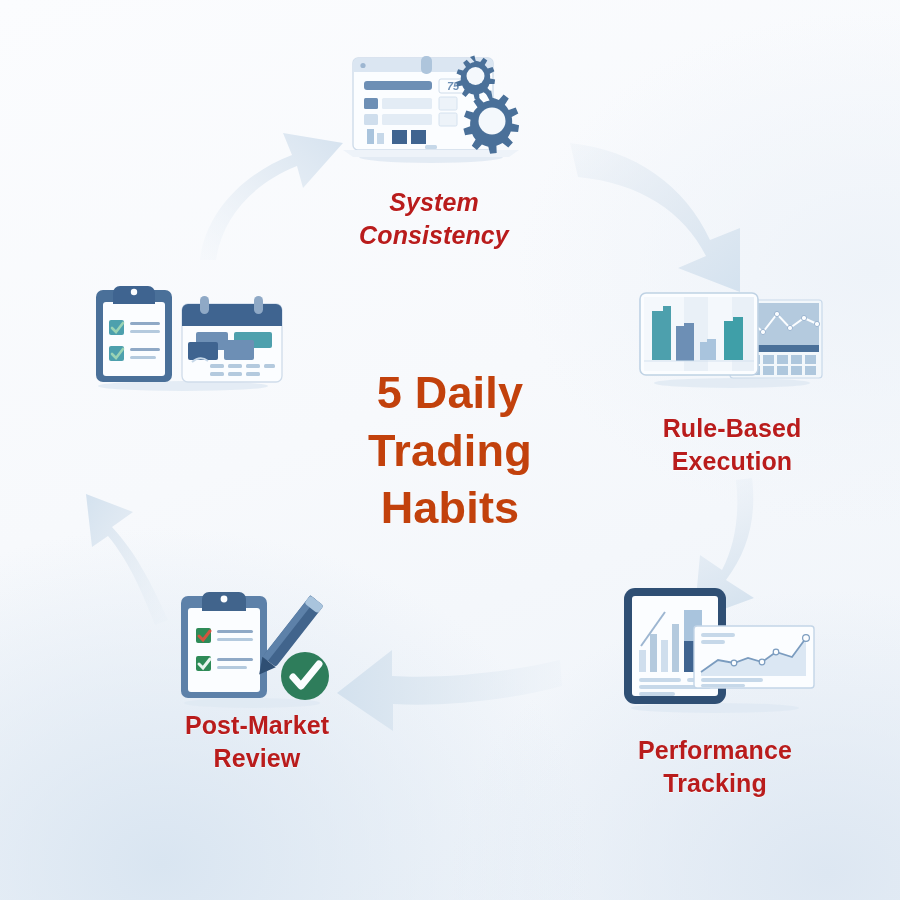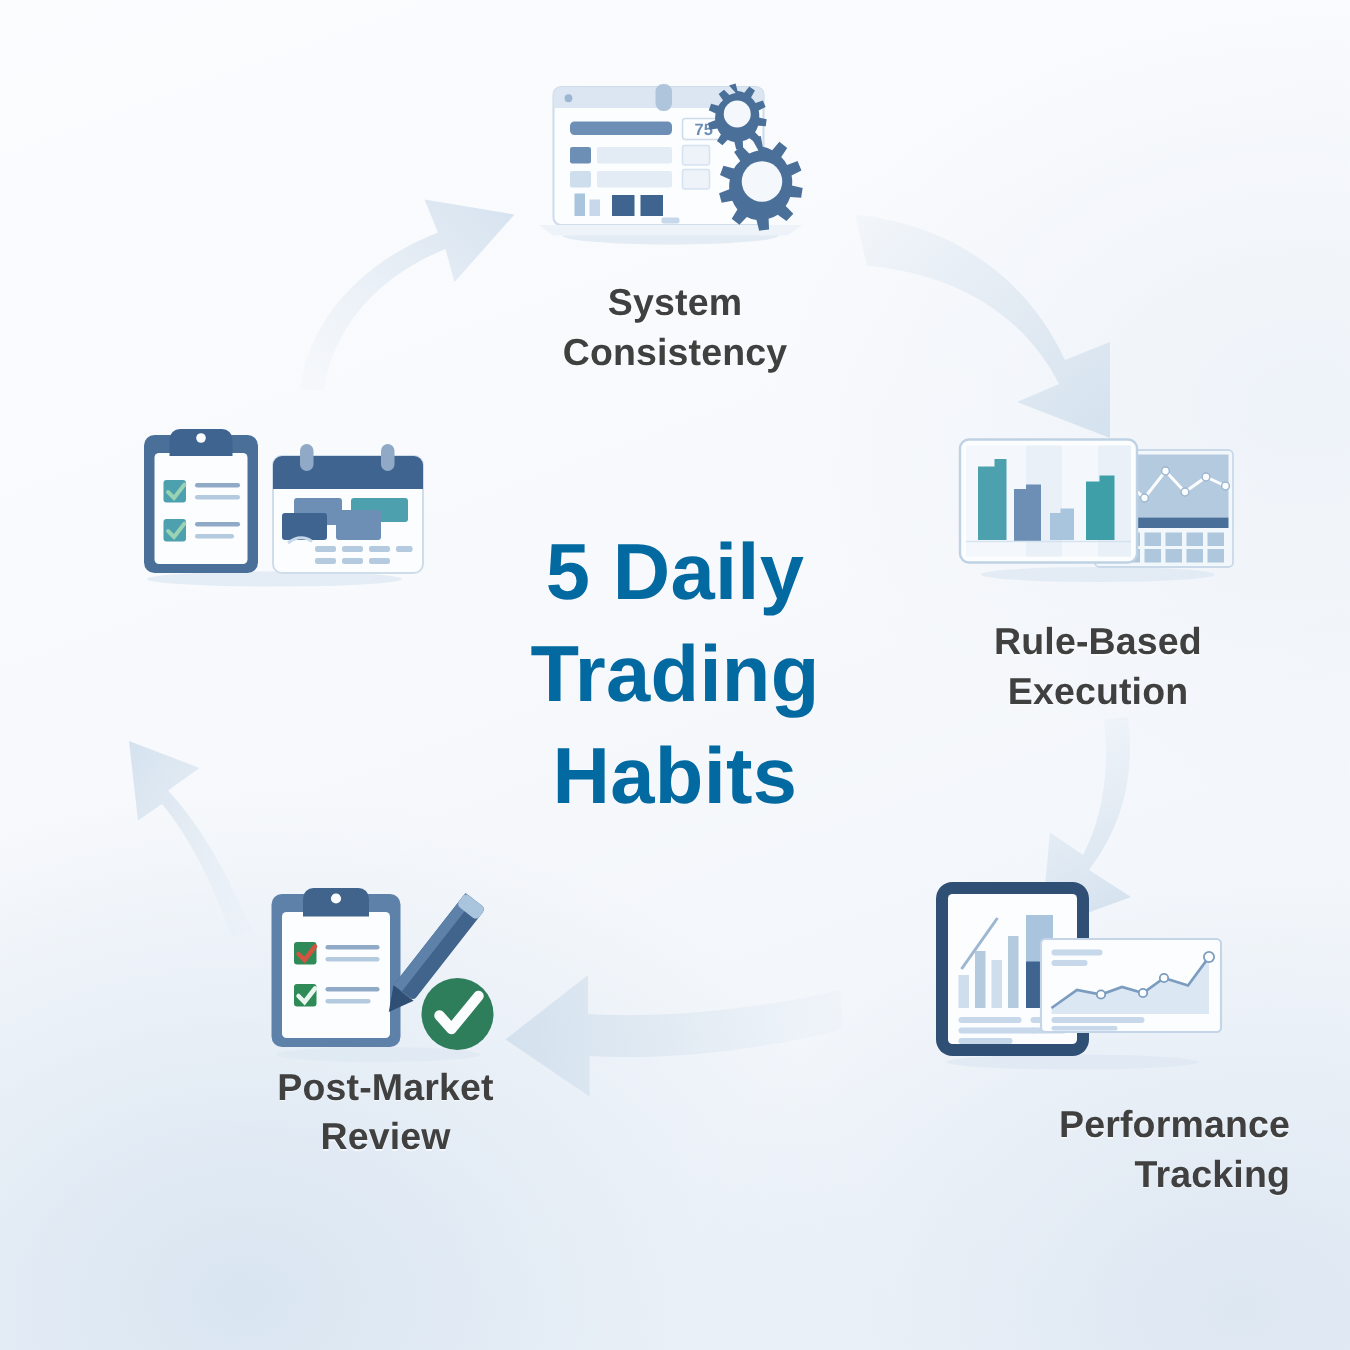--- a/index.html
+++ b/index.html
@@ -16,48 +16,48 @@
       radial-gradient(ellipse 70% 55% at 18% 96%, #d9e5f1 0%, rgba(217,229,241,0) 68%),
       radial-gradient(ellipse 60% 45% at 92% 97%, #dde7f2 0%, rgba(221,231,242,0) 70%),
       radial-gradient(ellipse 55% 40% at 97% 30%, #eef3f9 0%, rgba(238,243,249,0) 72%),
       linear-gradient(160deg,#fbfcfe 0%,#f7f9fc 45%,#eef3f9 100%);
   }
   #arrows { position:absolute; inset:0; }
 
   .node { position:absolute; text-align:center; }
   .node-art { position:relative; margin:0 auto; }
   .node-label {
-    color:#404040;
+    color:#b91c1c;
     font-weight:bold;
     font-size:25px;
     line-height:1.32;
     letter-spacing:.1px;
     white-space:pre-line;
     text-shadow:0 1px 0 rgba(255,255,255,.6);
   }
 
   
   #center-title {
     position:absolute;
     left:50%; top:50%;
     transform:translate(-50%,-50%);
     width:300px;
     text-align:center;
-    color:#0369a1;
+    color:#c2410c;
     font-weight:bold;
-    font-size:53px;
+    font-size:45px;
     line-height:1.28;
     white-space:pre-line;
     letter-spacing:.2px;
   }
 
   
-  #node-system      { left:300px; top:44px;  width:300px; }
+  #node-system      { left:284px; top:44px;  width:300px;font-style:italic; }
   #node-rule        { left:592px; top:288px; width:280px; }
-  #node-performance { left:570px; top:584px; width:290px;text-align:right; }
+  #node-performance { left:570px; top:584px; width:290px; }
   #node-post        { left:112px; top:584px; width:290px; }
   #node-pre         { left:40px;  top:276px; width:290px; }
 
   #node-system .node-art      { width:190px; height:120px; }
   #node-rule .node-art        { width:200px; height:100px; }
   #node-performance .node-art { width:210px; height:130px; }
   #node-post .node-art        { width:180px; height:125px; }
   #node-pre .node-art         { width:215px; height:115px; }
 
   #node-system .node-label      { margin-top:22px; }

